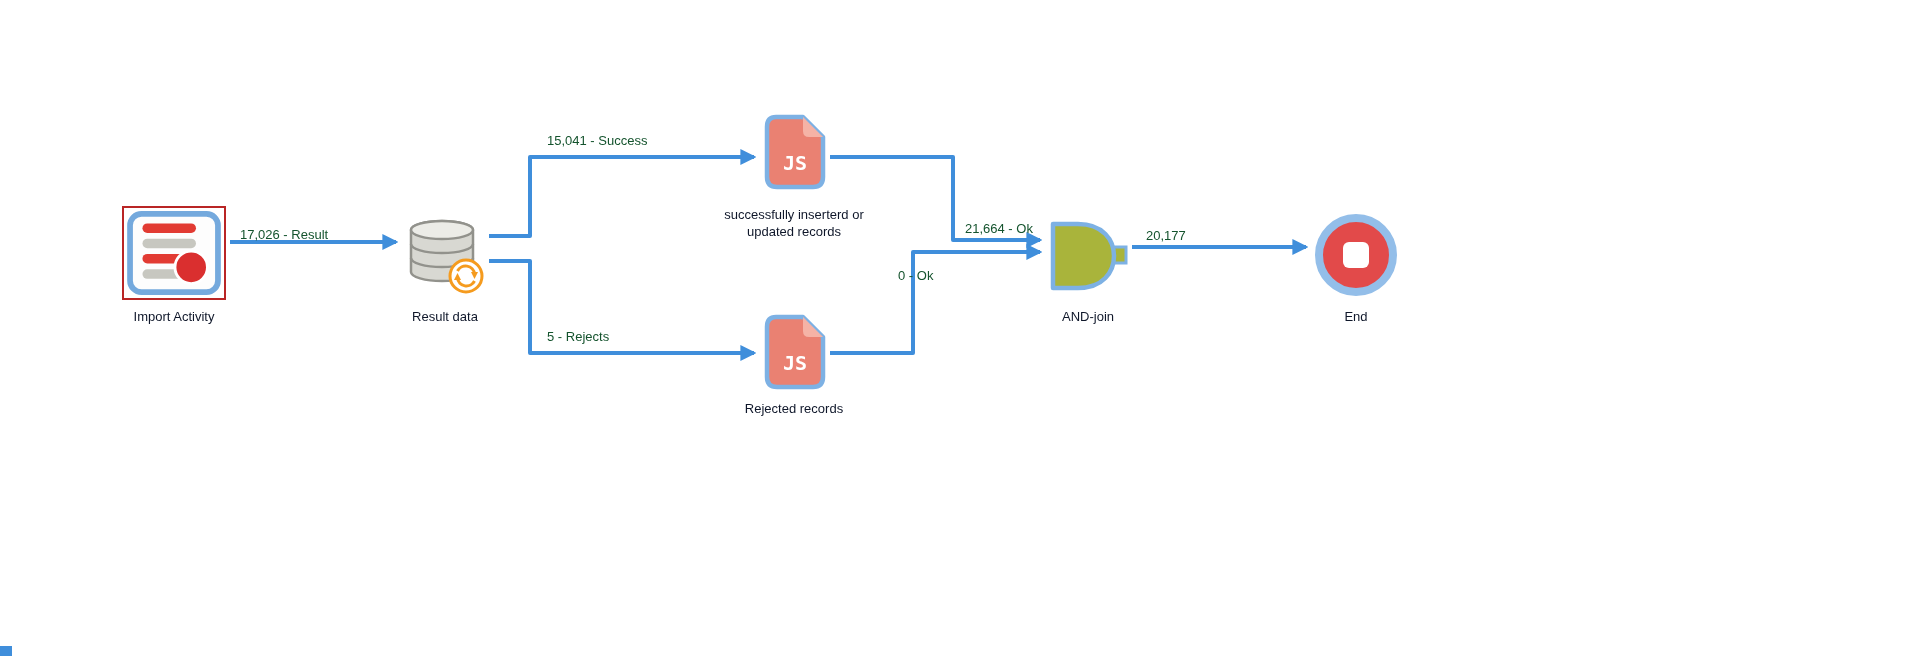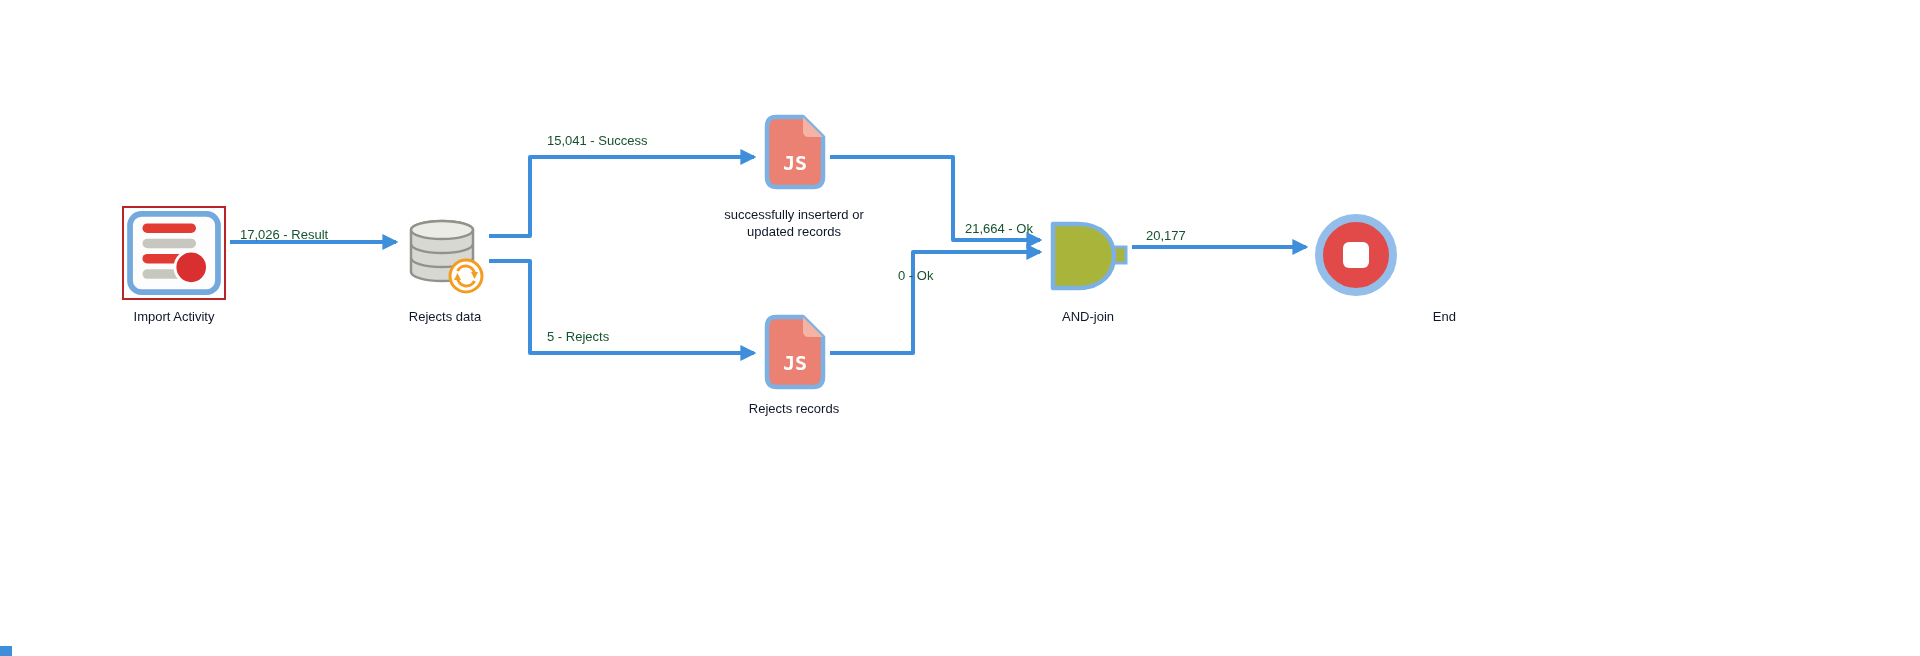--- a/index.html
+++ b/index.html
@@ -155,24 +155,24 @@
       <rect x="64" y="30" width="16" height="16" fill="#a9b43b" stroke="#7db1e4" stroke-width="3"></rect>
       <path d="M 7 7 H 32 C 57 7 68 23 68 39 C 68 55 57 71 32 71 H 7 Z" fill="#a9b43b" stroke="#7db1e4" stroke-width="4.5" stroke-linejoin="round"></path>
     </svg>
   </div>
 
   <div class="end-node">
     <div class="stop-square"></div>
   </div>
 
   <div class="node-label" style="left:74px; top:308px; width:200px;">Import Activity</div>
-  <div class="node-label" style="left:345px; top:308px; width:200px;">Rejects data</div>
+  <div class="node-label" style="left:345px; top:308px; width:200px;">Result data</div>
   <div class="node-label" style="left:674px; top:206px; width:240px;">
     <div>successfully inserterd or</div>
     <div>updated records</div>
   </div>
-  <div class="node-label" style="left:694px; top:400px; width:200px;">Rejects records</div>
+  <div class="node-label" style="left:694px; top:400px; width:200px;">Rejected records</div>
   <div class="node-label" style="left:988px; top:308px; width:200px;">AND-join</div>
-  <div class="node-label" style="left:1256px; top:308px; width:200px;text-align:right;">End</div>
+  <div class="node-label" style="left:1256px; top:308px; width:200px;">End</div>
 
   <div class="corner-mark"></div>
 
 </div>
 
 </body></html>

